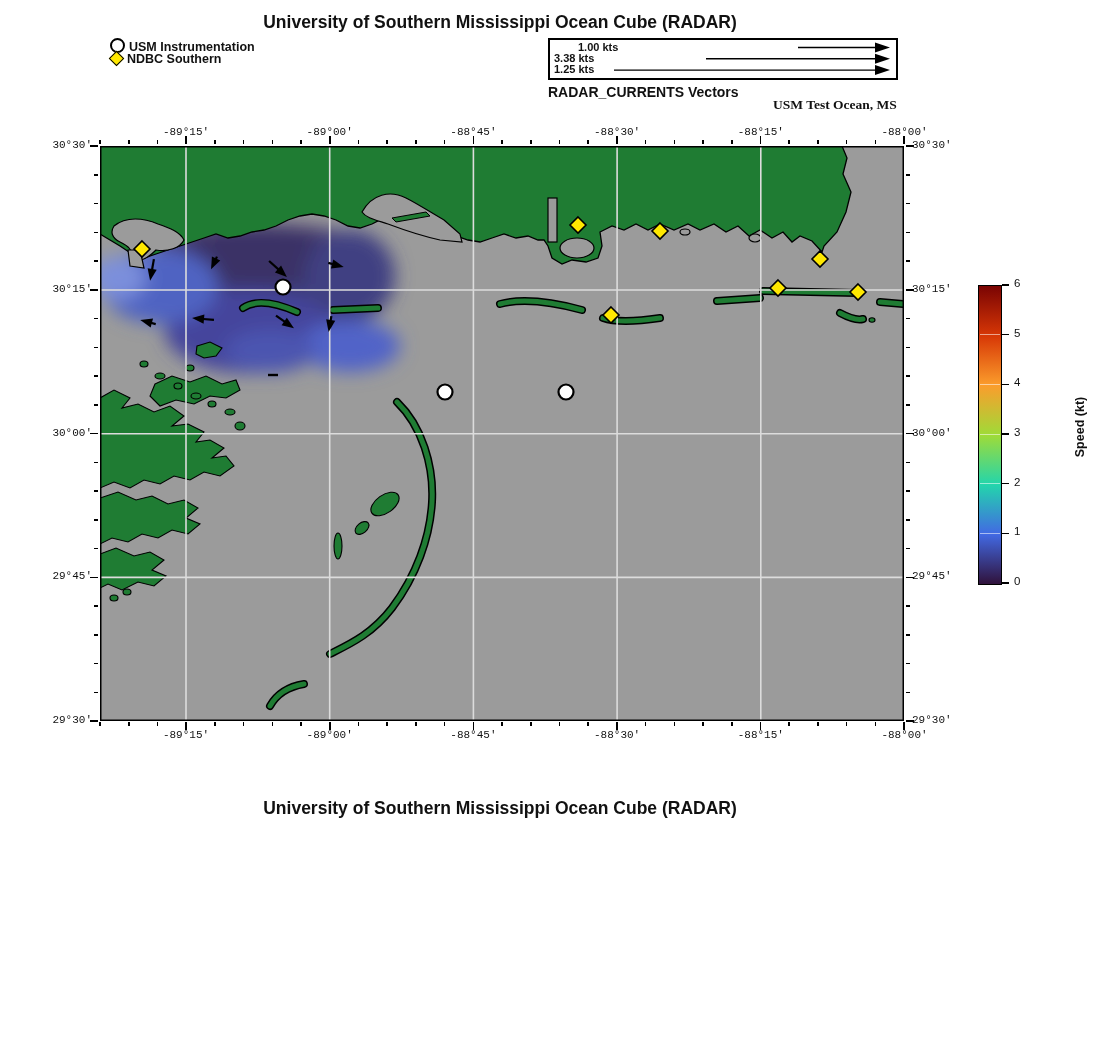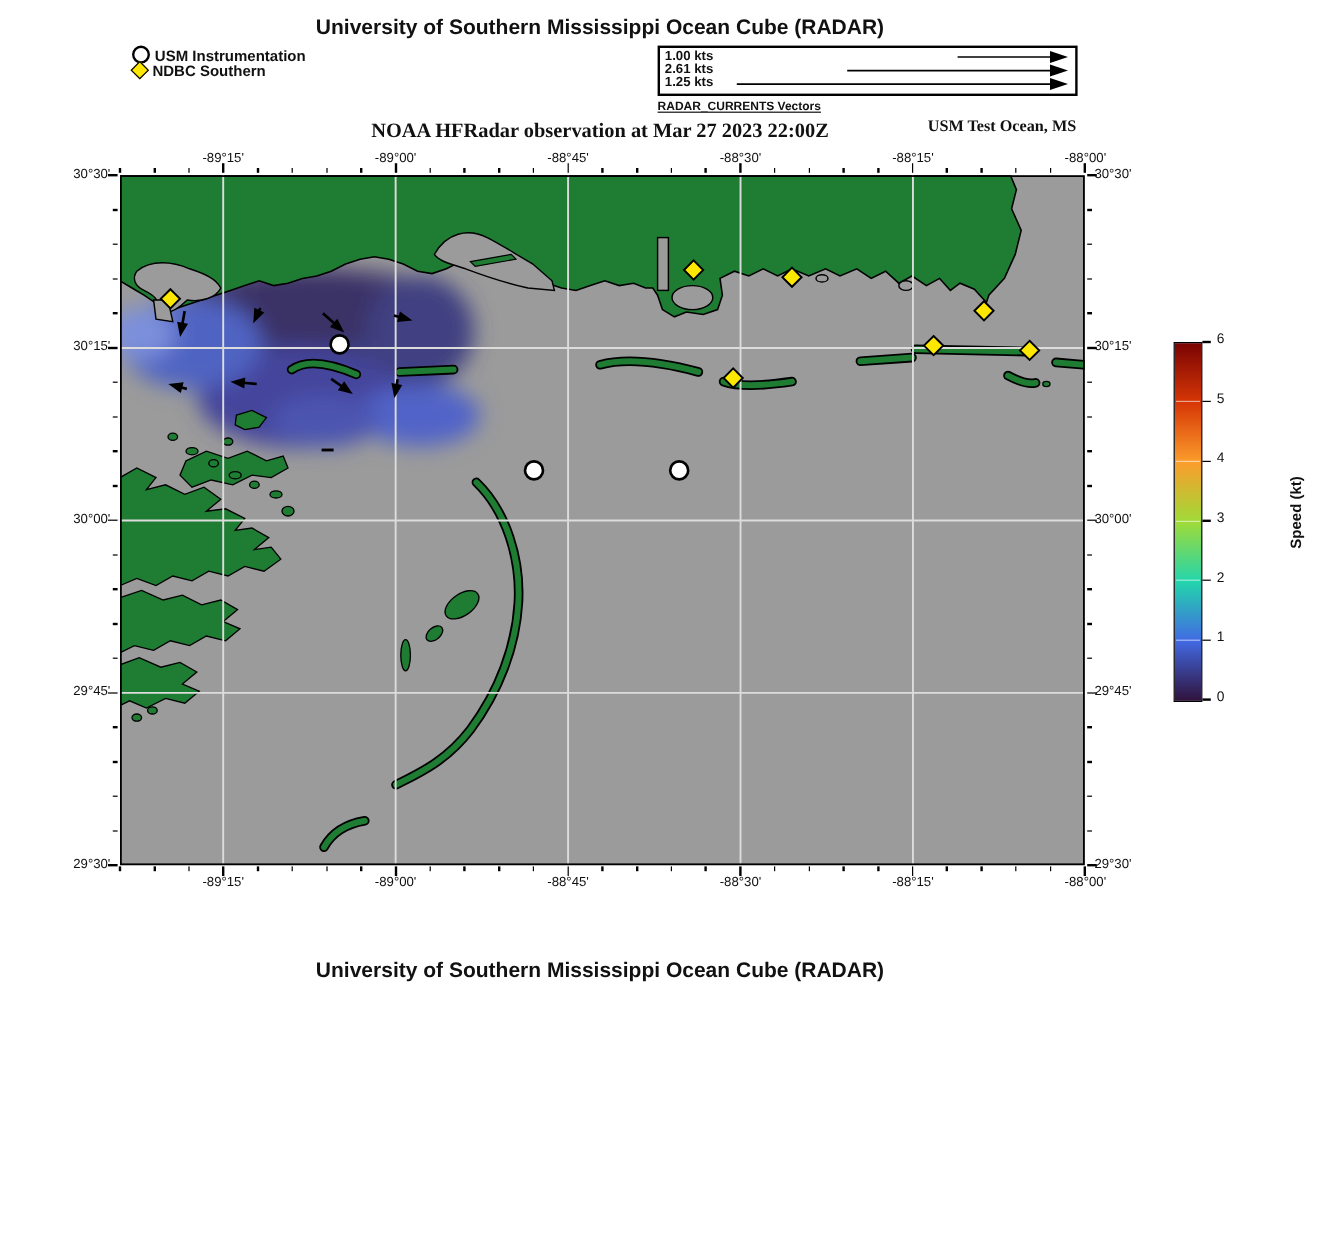--- a/index.html
+++ b/index.html
@@ -8,22 +8,22 @@
   .abs{position:absolute;}
   .title{font-size:17.5px;font-weight:bold;text-align:center;white-space:nowrap;}
   .serif{font-family:"Liberation Serif","DejaVu Serif",serif;}
   .legend-row{position:absolute;font-size:12.5px;font-weight:bold;white-space:nowrap;}
   .circle-icon{display:inline-block;width:11px;height:11px;border:2.5px solid #000;border-radius:50%;
                background:#fff;vertical-align:-2px;margin-right:4px;}
   .diamond-icon{display:inline-block;width:9px;height:9px;border:1.8px solid #000;background:#ffe800;
                 transform:rotate(45deg);vertical-align:-1px;margin-right:5px;margin-left:1px;}
   #scalebox{position:absolute;left:548px;top:38px;width:350px;height:42px;border:2.5px solid #000;box-sizing:border-box;}
   .scale-label{position:absolute;left:4px;font-size:11px;font-weight:bold;line-height:11px;white-space:nowrap;}
-  .caption{position:absolute;font-size:10px;font-weight:bold;white-space:nowrap;text-decoration:underline;}
-  .axlab{position:absolute;font-size:11px;white-space:nowrap;}
+  .caption{position:absolute;font-size:14px;font-weight:bold;white-space:nowrap;}
+  .axlab{position:absolute;font-size:11px;white-space:nowrap;font-family:Liberation Mono, monospace;}
   .tick{position:absolute;background:#000;}
   #cbar{position:absolute;left:978px;top:285px;width:22px;height:298px;border:1.8px solid #000;box-sizing:content-box;}
   .cbmark{position:absolute;background:#000;}
   .cbline{position:absolute;background:rgba(255,255,255,0.55);}
   .cblab{position:absolute;font-size:11.5px;}
   #cbtitle{position:absolute;left:1020px;top:420px;width:120px;font-size:12.5px;font-weight:bold;
            transform:rotate(-90deg);transform-origin:center;text-align:center;}
 </style>
 </head>
 <body>
@@ -33,35 +33,34 @@
   <div class="abs title" style="left:150px;top:12px;width:700px;">University of Southern Mississippi Ocean Cube (RADAR)</div>
 
   <div class="legend-row" style="left:110px;top:38px;">
     <span class="circle-icon"></span><span>USM Instrumentation</span>
   </div>
   <div class="legend-row" style="left:110px;top:52px;">
     <span class="diamond-icon"></span><span>NDBC Southern</span>
   </div>
 
   <div id="scalebox">
-    <div class="scale-label" style="top:2px;">1.00 kts</div>
-    <div class="scale-label" style="top:13px;">2.61 kts</div>
+    <div class="scale-label" style="top:2px;margin-left:24px;">1.00 kts</div>
+    <div class="scale-label" style="top:13px;">3.38 kts</div>
     <div class="scale-label" style="top:24px;">1.25 kts</div>
     <svg id="scalesvg" width="345" height="37" viewBox="0 0 345 37" style="position:absolute;left:0;top:0;">
         <line x1="248" y1="7.5" x2="328" y2="7.5" stroke="#000" stroke-width="1.4"></line>
         <polygon points="340,7.5 325,2.5 325,12.5" fill="#000"></polygon>
         <line x1="156" y1="18.8" x2="328" y2="18.8" stroke="#000" stroke-width="1.4"></line>
         <polygon points="340,18.8 325,13.8 325,23.8" fill="#000"></polygon>
         <line x1="64" y1="30.1" x2="328" y2="30.1" stroke="#000" stroke-width="1.4"></line>
         <polygon points="340,30.1 325,25.1 325,35.1" fill="#000"></polygon>
       </svg>
   </div>
   <div class="caption" style="left:548px;top:84px;">RADAR_CURRENTS Vectors</div>
 
-  <div class="abs serif" style="left:250px;top:99px;width:500px;font-size:17px;font-weight:bold;text-align:center;">NOAA HFRadar observation at Mar 27 2023 22:00Z</div>
   <div class="abs serif" style="left:735px;top:97px;width:200px;font-size:13.5px;font-weight:bold;text-align:center;">USM Test Ocean, MS</div>
 
   <svg id="mapsvg" class="abs" style="left:100px;top:146px;" width="804" height="575" viewBox="0 0 804 575">
     <defs>
       <filter id="blur" x="-40%" y="-40%" width="180%" height="180%">
         <feGaussianBlur stdDeviation="9"></feGaussianBlur>
       </filter>
     </defs>
 
     <rect x="0" y="0" width="804" height="575" fill="#9b9b9b"></rect>

